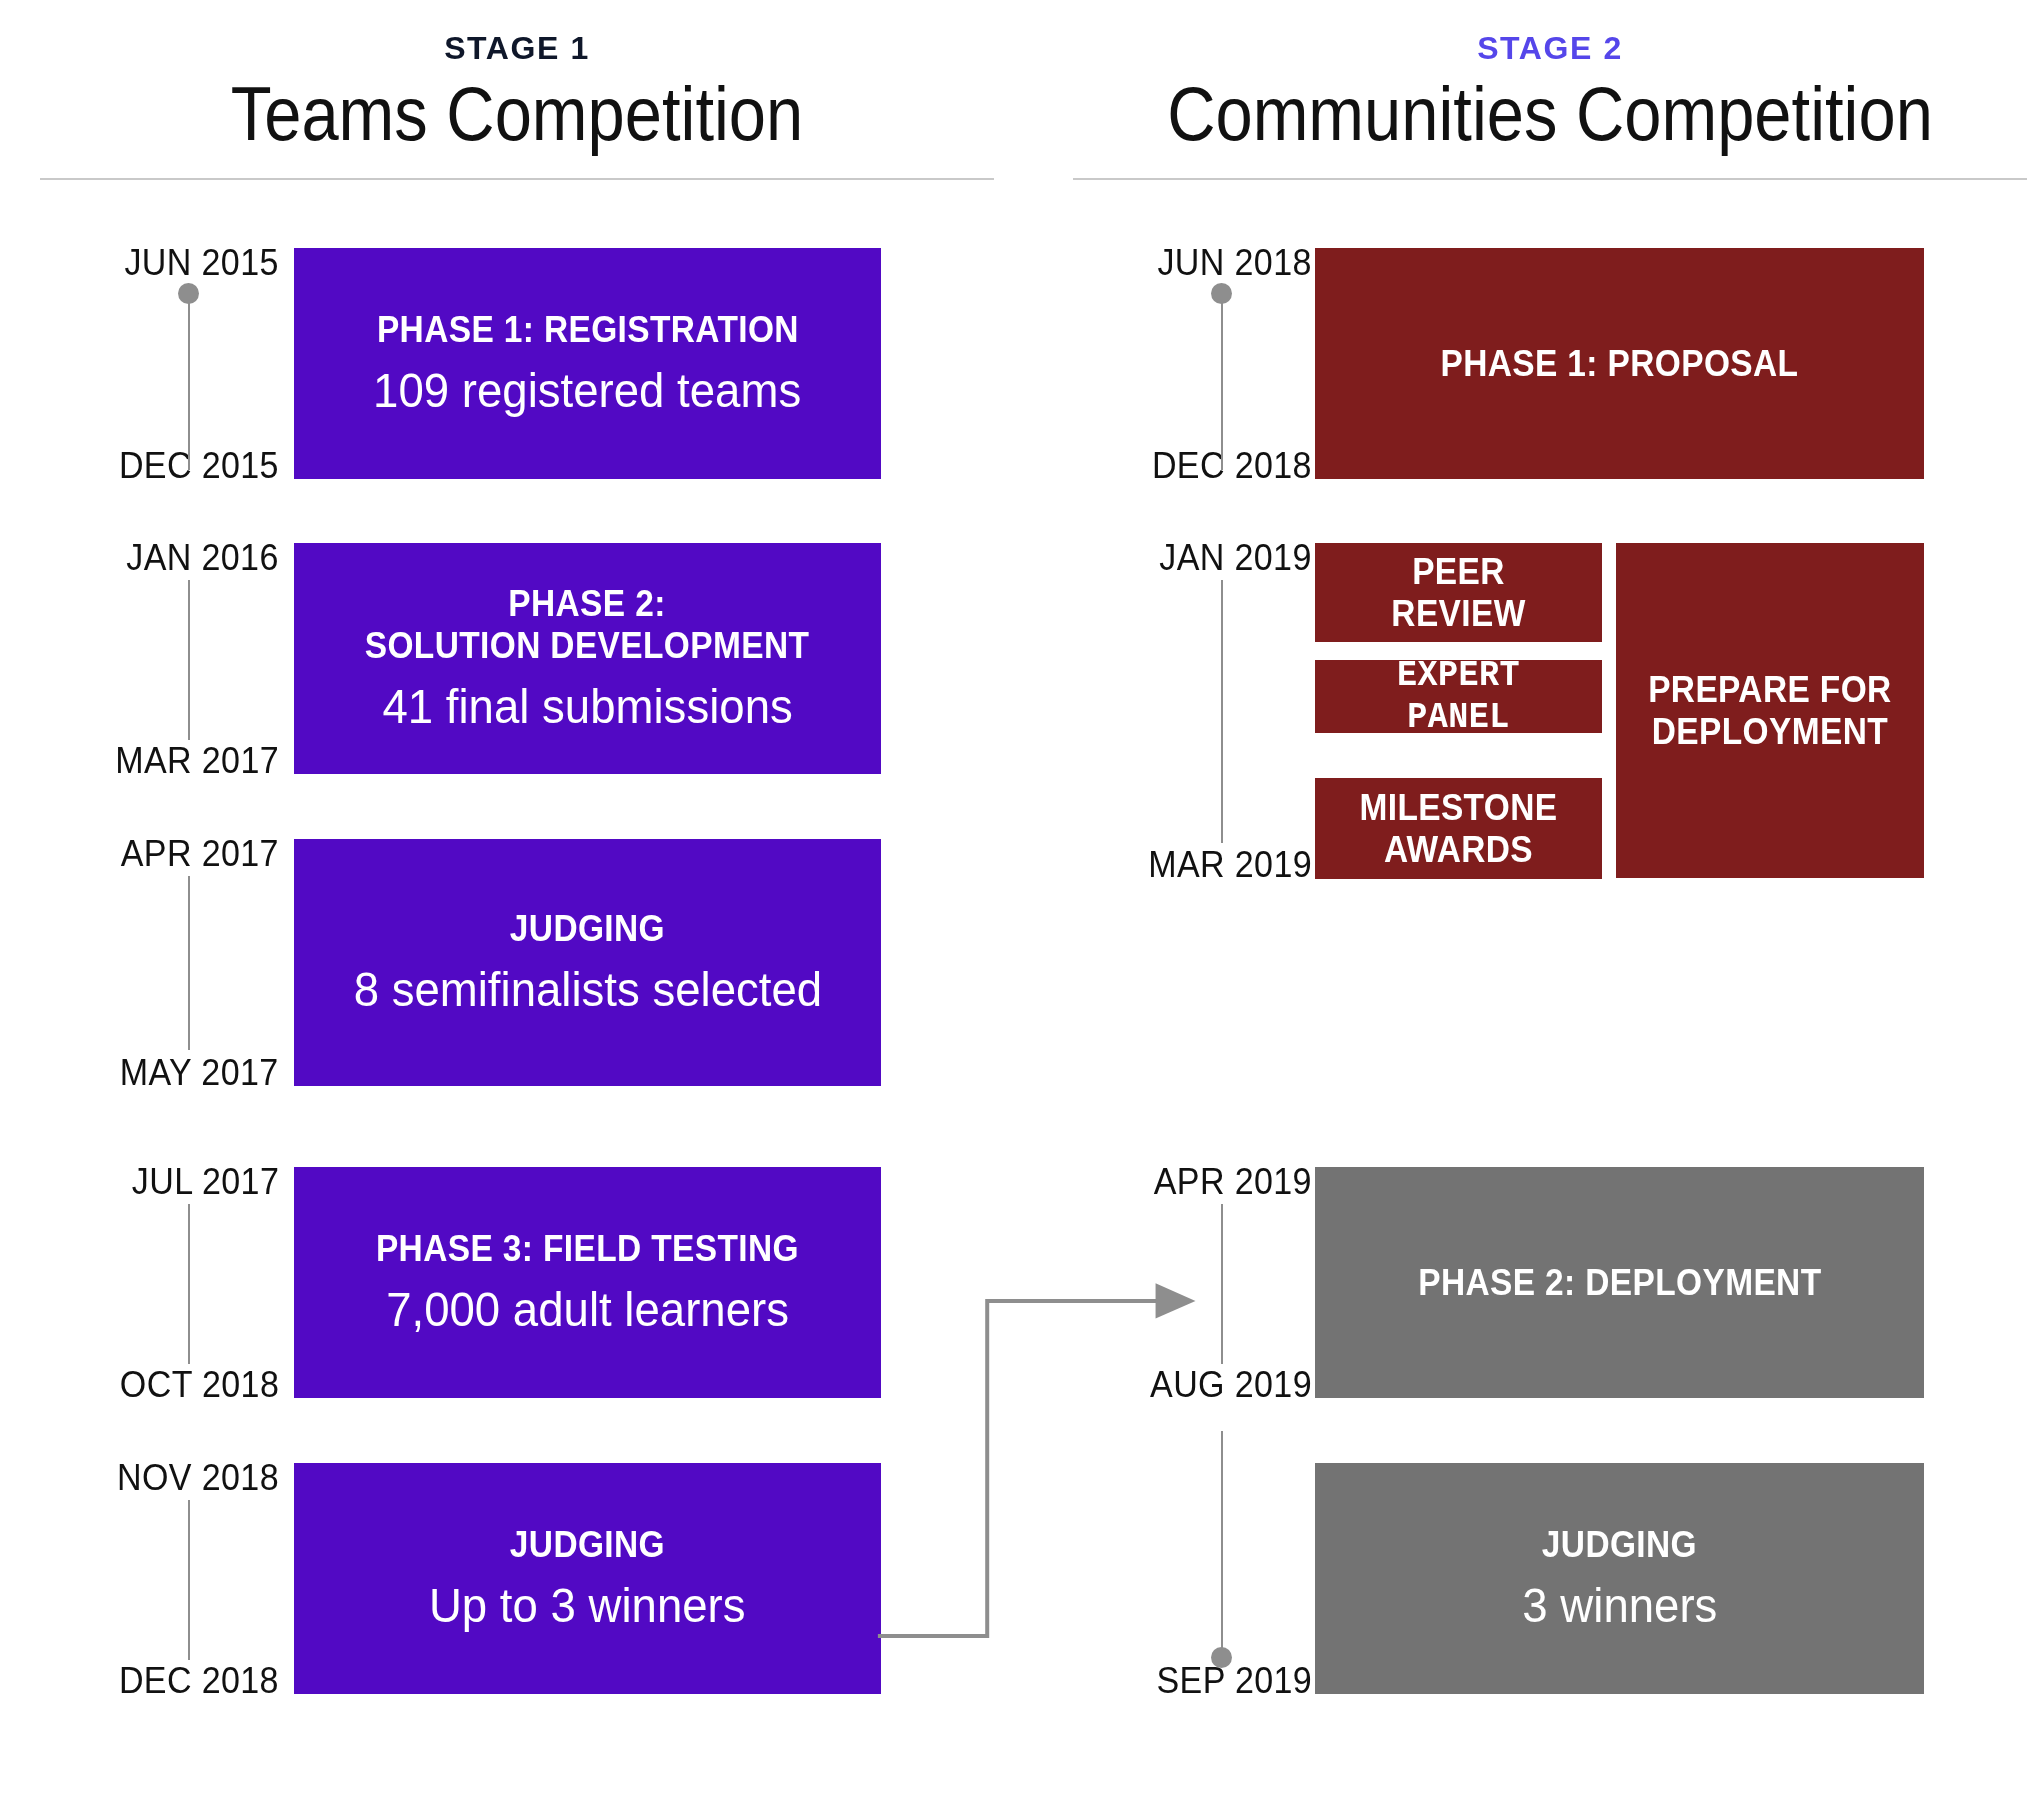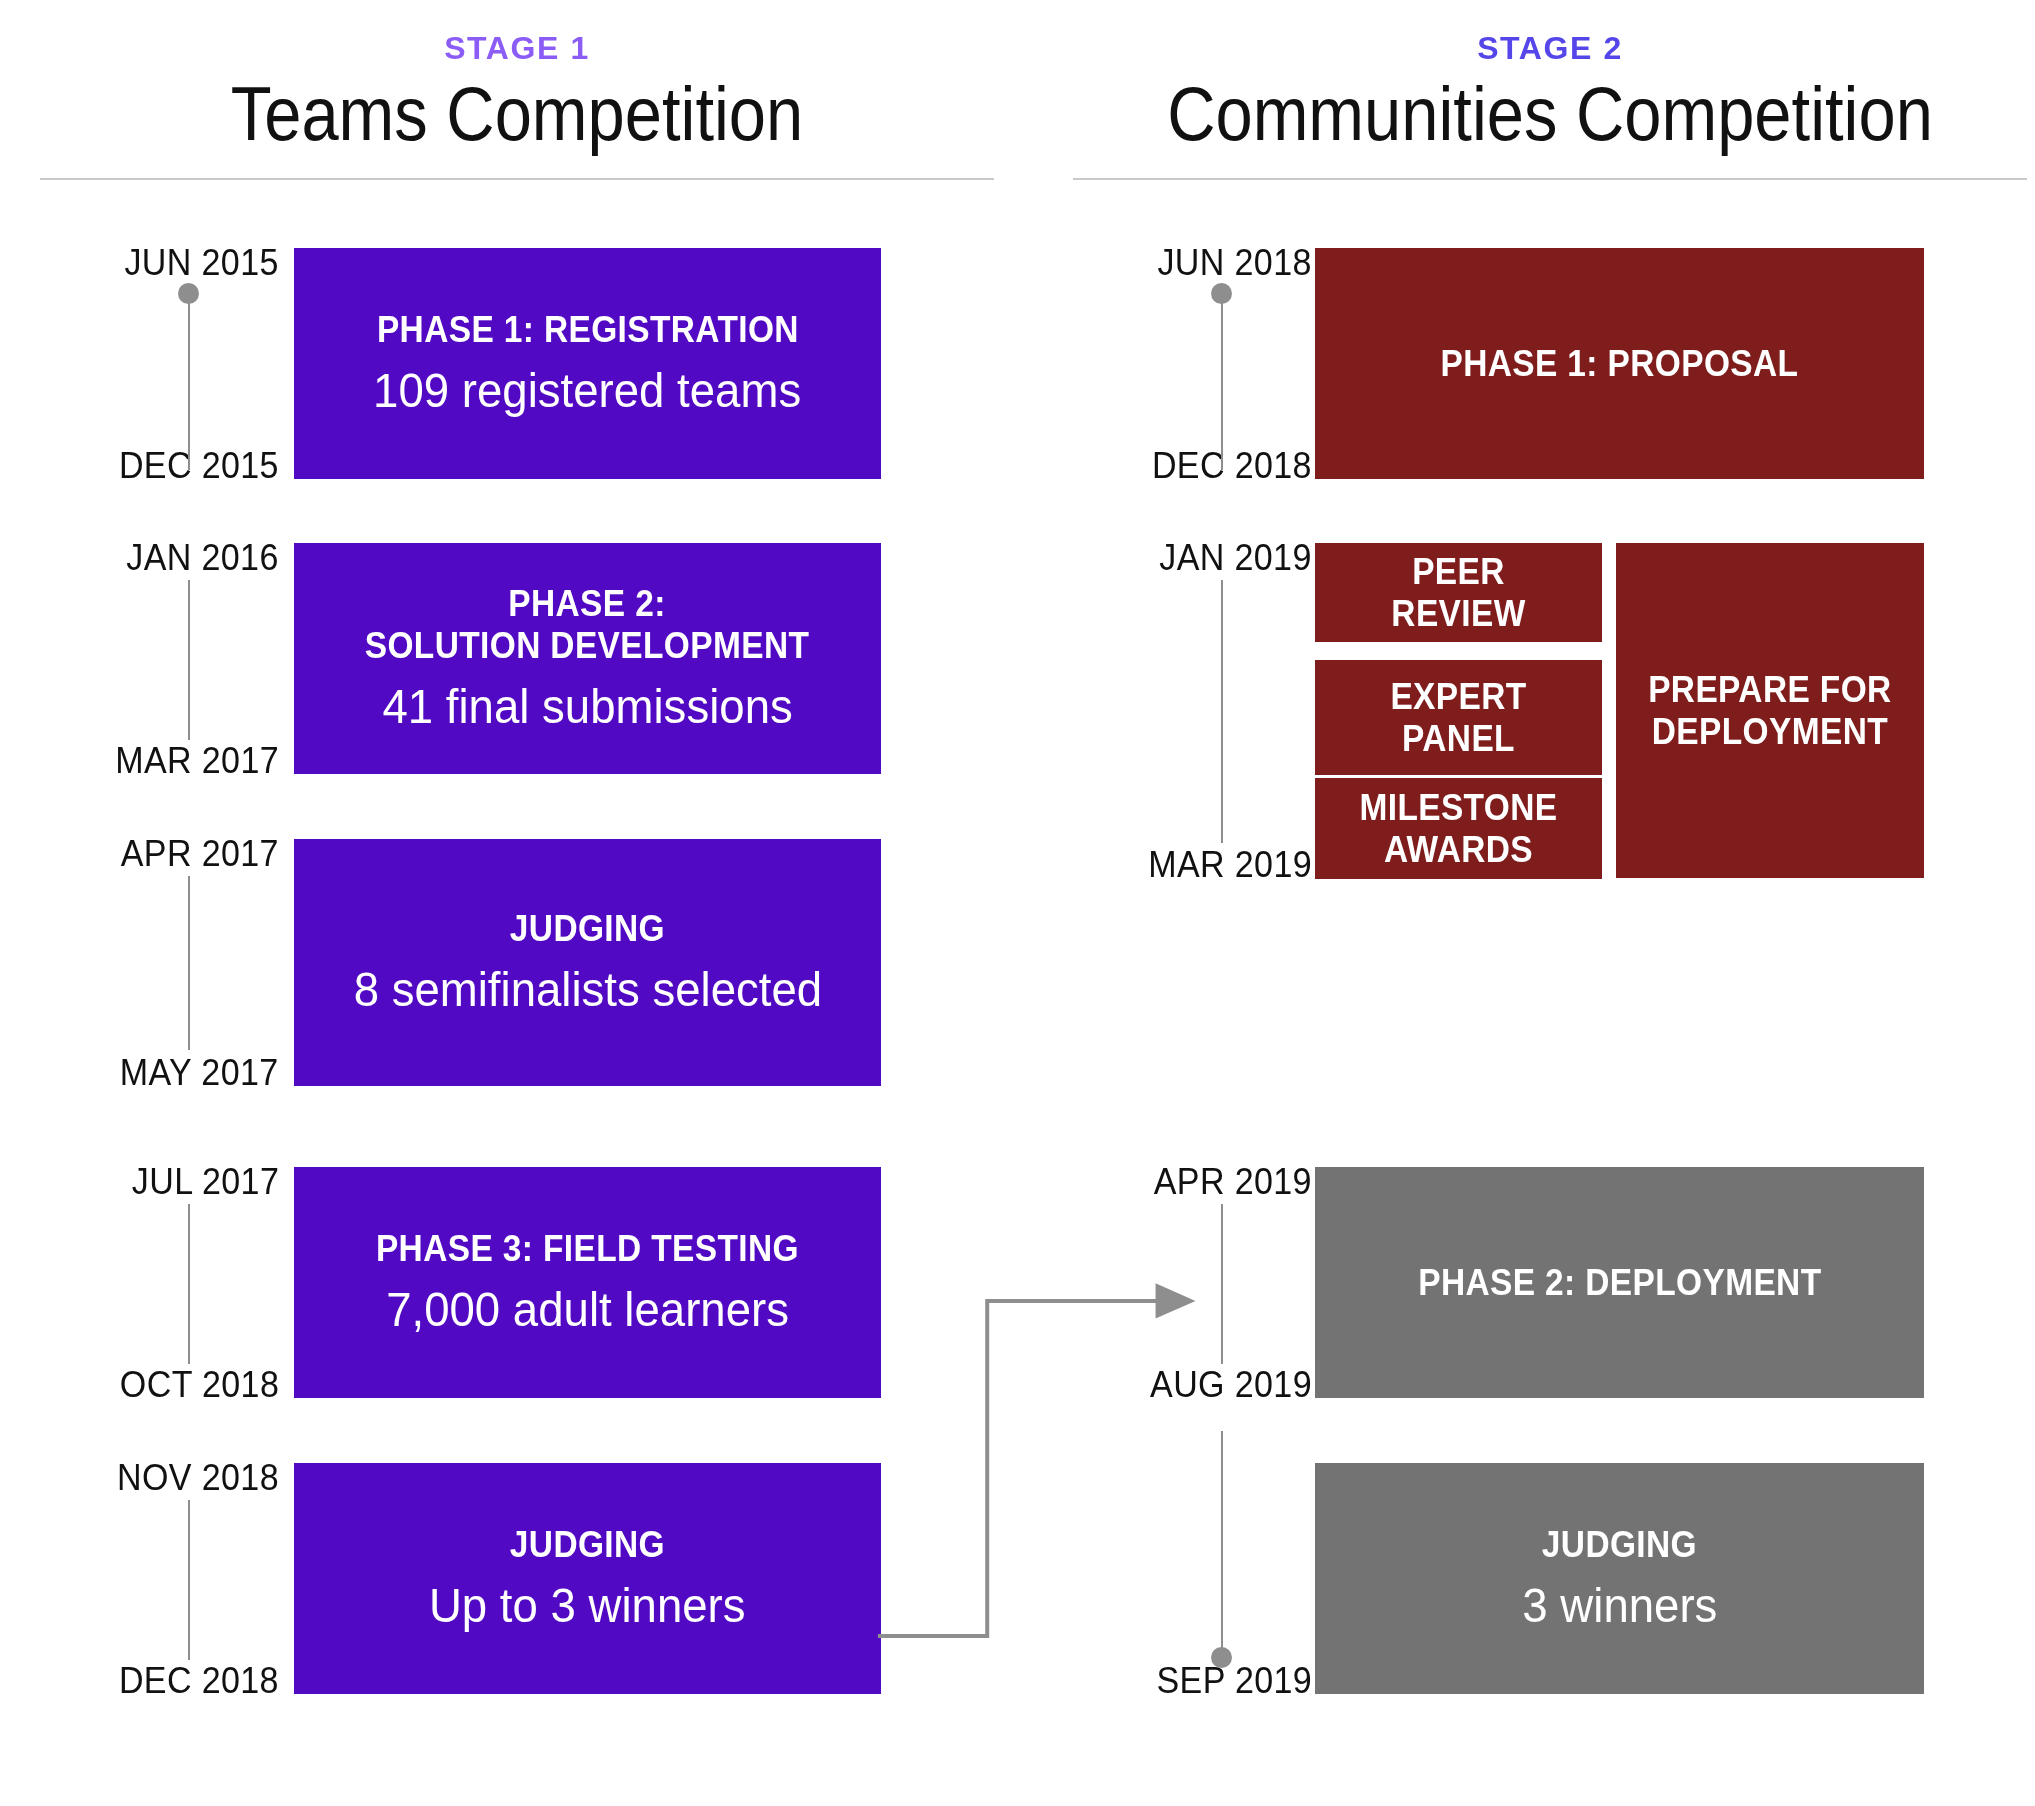--- a/index.html
+++ b/index.html
@@ -138,21 +138,21 @@
   .sub-right { left: 543px;  width: 308px; }
 
   
   #connector { position: absolute; left: 830px; top: 1261px; pointer-events: none; }
 </style>
 </head>
 <body>
 
 <div class="column" id="col-stage1">
 
-  <div class="stage-label" style="color:#8b5cf6">STAGE 1</div>
+  <div class="stage-label" style="color:#0f172a">STAGE 1</div>
   <div class="stage-title">Teams Competition</div>
   <div class="header-rule"></div>
 
   <div class="rows">
 
     <div class="row" style="top:68px; height:231px;">
       <div class="dates">
         <div class="date-label date-start">JUN 2015</div>
         <div class="date-label date-end">DEC 2015</div>
       </div>
@@ -239,21 +239,21 @@
     <div class="row" style="top:363px; height:335px;">
       <div class="dates">
         <div class="date-label date-start">JAN 2019</div>
         <div class="date-label date-end">MAR 2019</div>
       </div>
       <div class="spine" style="top:37px; height:263px;"></div>
 
       <div class="box blue sub-left" style="top:0; height:99px;">
         <div class="box-title">PEER REVIEW</div>
       </div>
-      <div class="box blue sub-left" style="top:117px; height:115px;">
+      <div class="box blue sub-left" style="top:117px; height:73px;font-family:Liberation Mono, monospace;">
         <div class="box-title">EXPERT PANEL</div>
       </div>
       <div class="box blue sub-right" style="top:0; height:335px;">
         <div class="box-title" style="white-space:pre-line;">PREPARE FOR
 DEPLOYMENT</div>
       </div>
       <div class="box blue sub-left" style="top:235px; height:101px;">
         <div class="box-title" style="white-space:pre-line;">MILESTONE
 AWARDS</div>
       </div>

